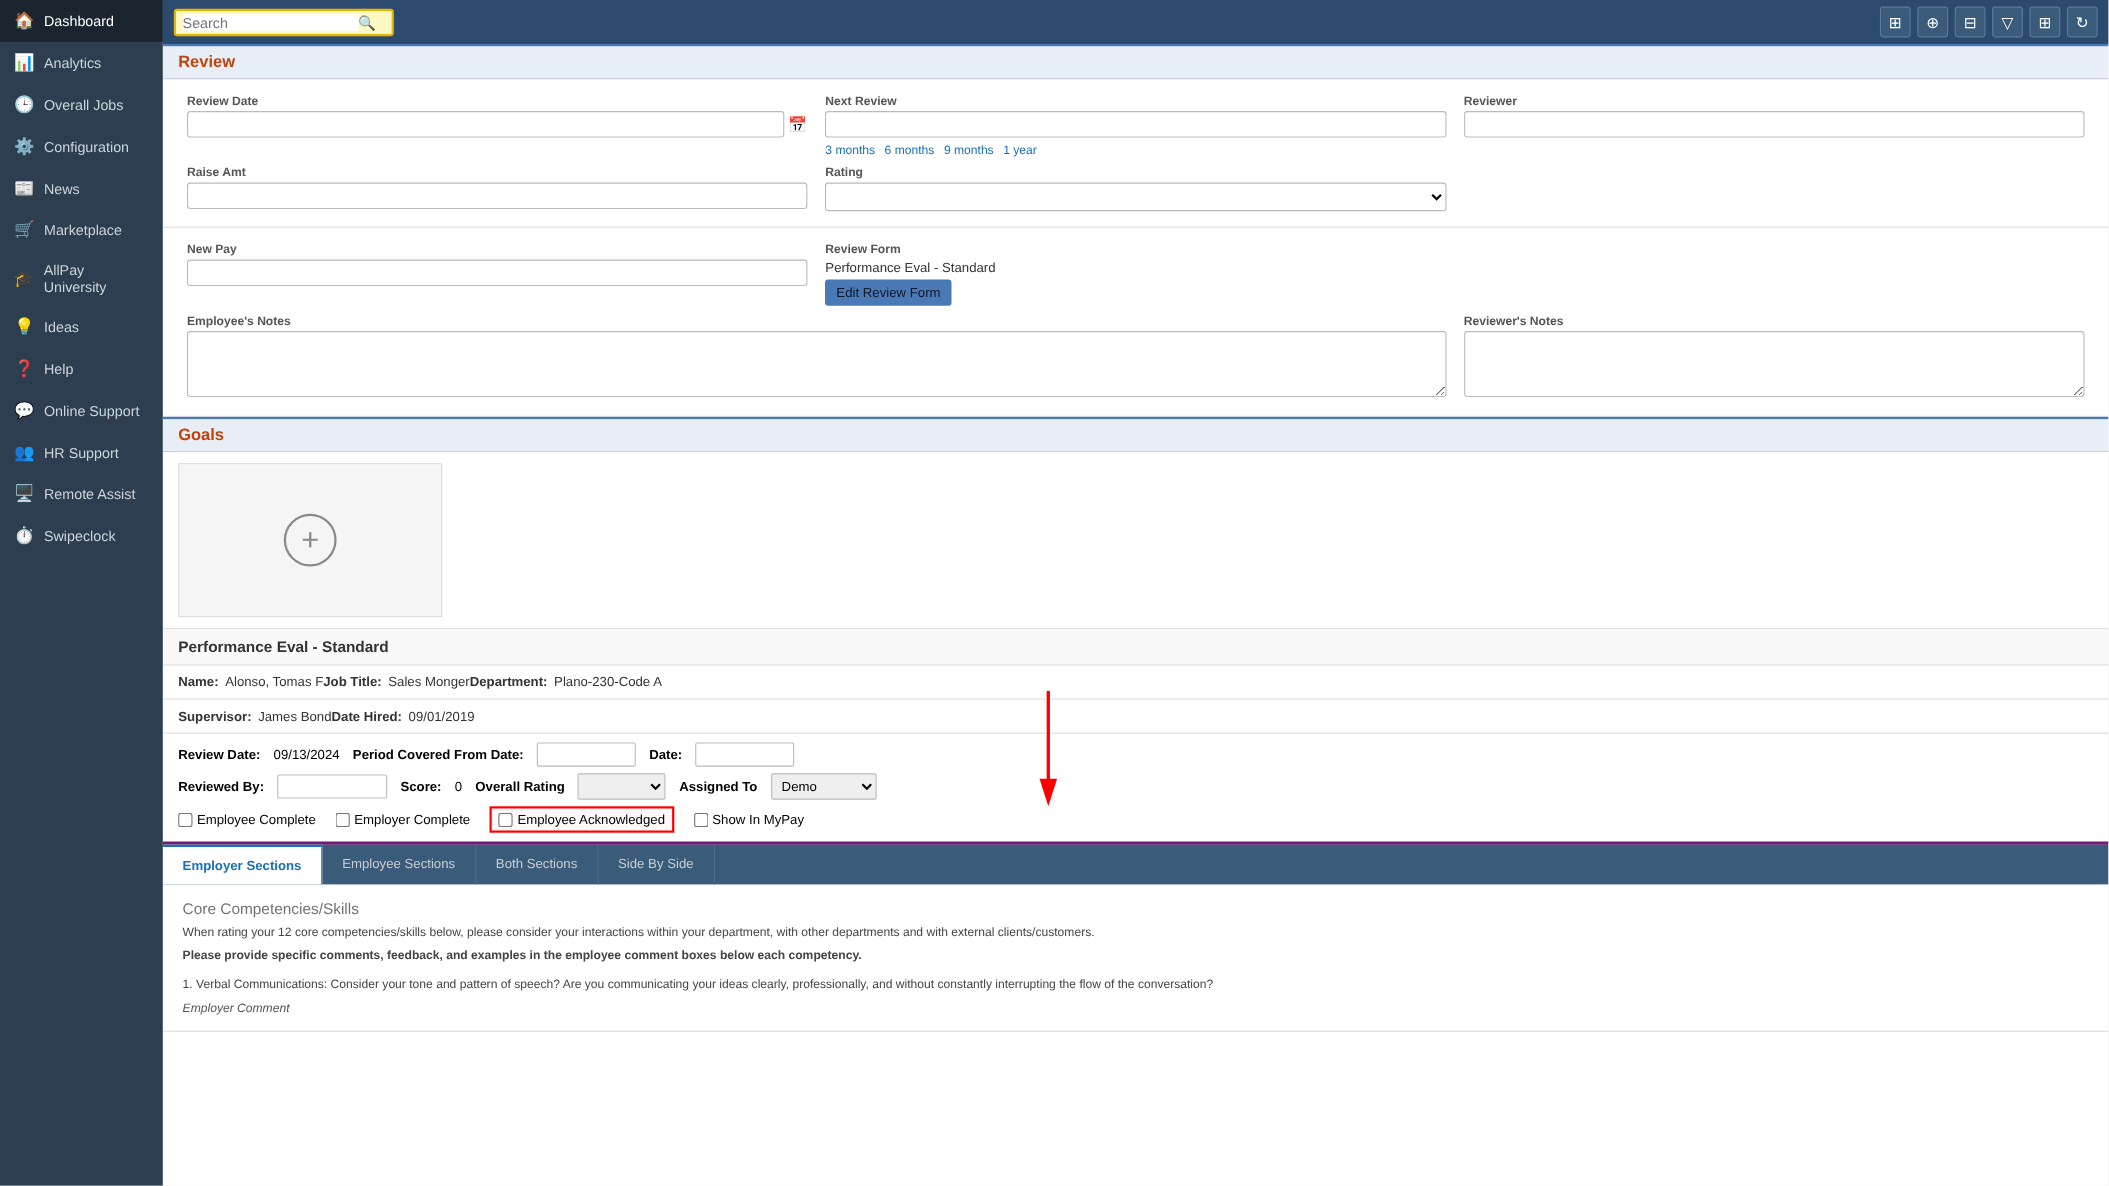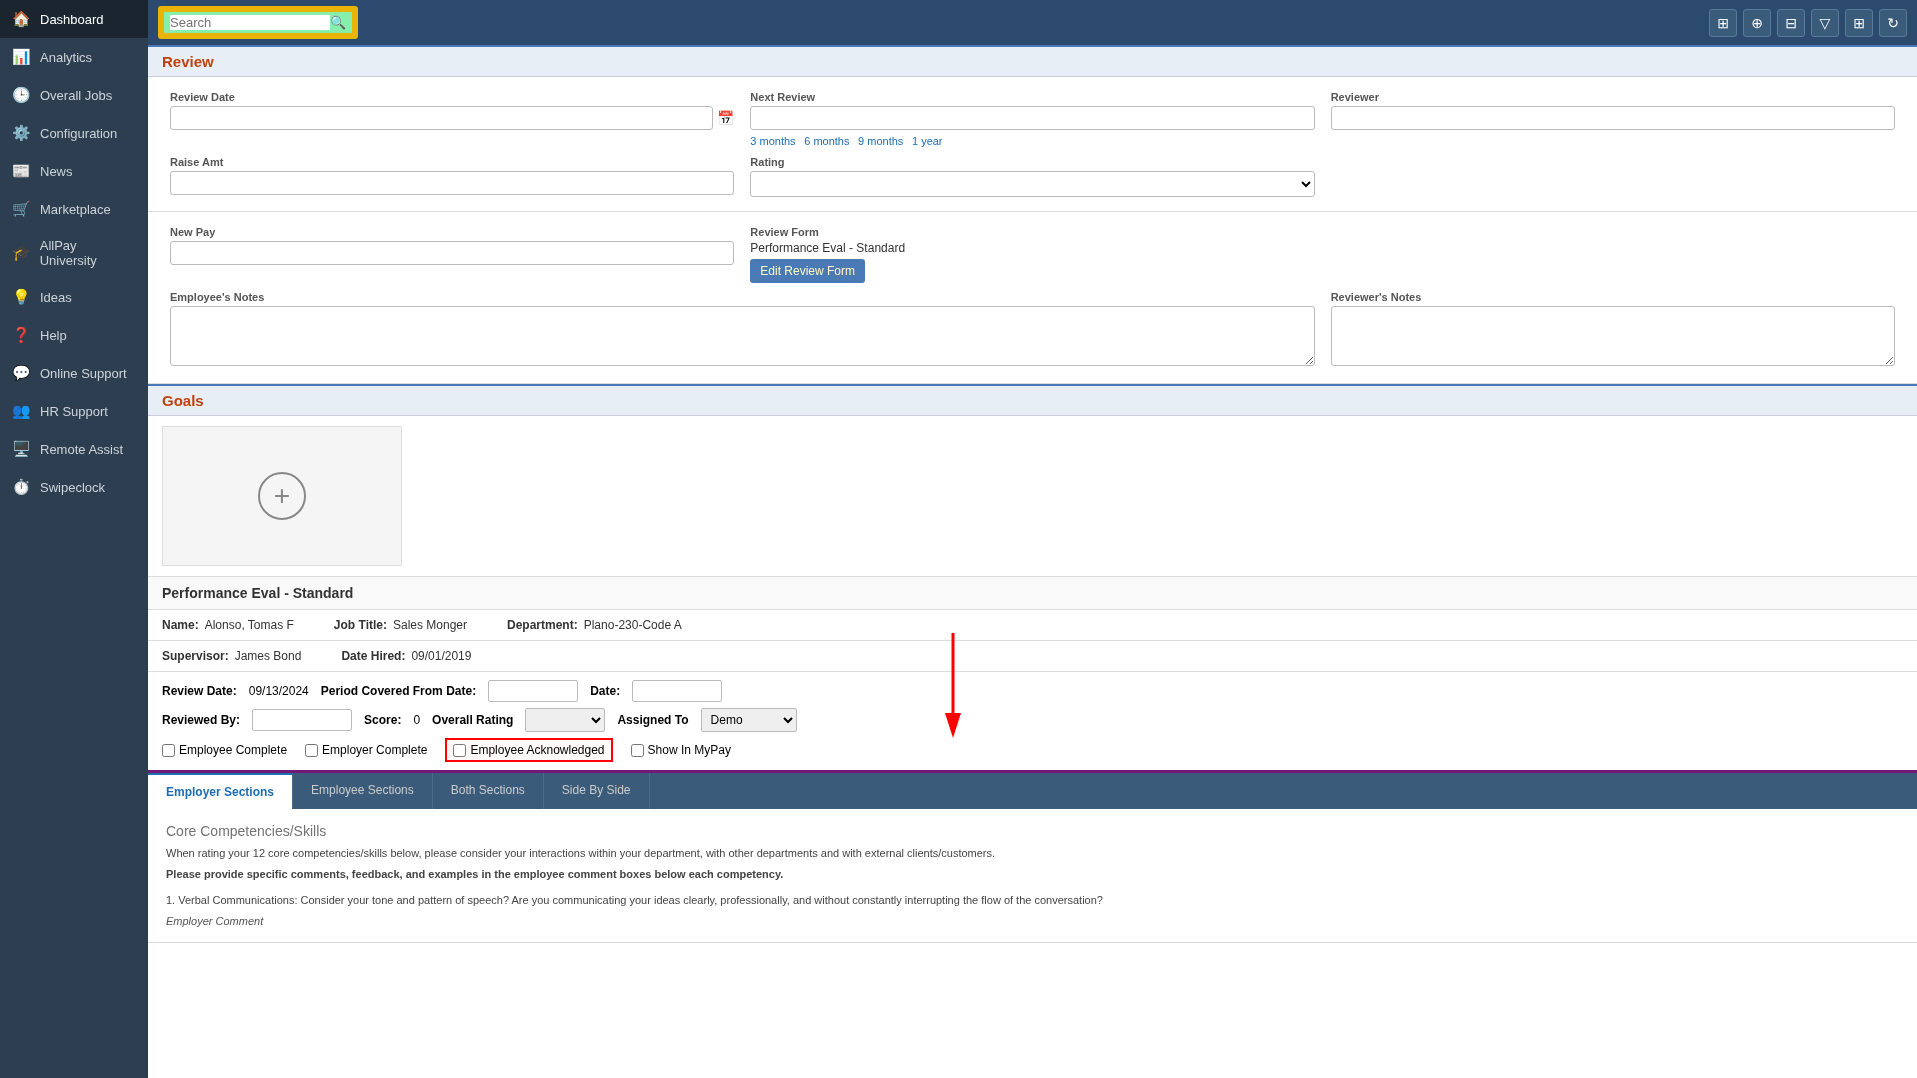--- a/index.html
+++ b/index.html
@@ -41,22 +41,22 @@
       background: #2c4a6e;
       padding: 6px 10px;
       display: flex;
       align-items: center;
       justify-content: space-between;
       flex-shrink: 0;
     }
     #search-box {
       display: flex;
       align-items: center;
-      background: #86efac;
-      border: 6px solid #eab308;
+      background: #fef9c3;
+      border: 2px solid #eab308;
       border-radius: 3px;
       padding: 3px 6px;
       width: 200px;
     }
     #search-box input {
       border: none;
       outline: none;
       font-size: 13px;
       width: 160px;
     }
@@ -116,21 +116,21 @@
     }
     .review-field textarea { height: 60px; resize: vertical; }
     .date-input-wrapper { display: flex; align-items: center; gap: 4px; }
     .date-input-wrapper input { flex: 1; }
     .date-icon { font-size: 14px; color: #666; cursor: pointer; }
     .quick-dates { margin-top: 3px; }
     .quick-dates a { color: #1a6fb5; font-size: 11px; margin-right: 5px; text-decoration: none; }
     .review-form-link { color: #333; font-size: 12px; margin-bottom: 4px; display: block; }
     .edit-form-btn {
       background: #4a7ab5;
-      color: #fef9c3;
+      color: #0f172a;
       border: none;
       padding: 5px 10px;
       border-radius: 3px;
       cursor: pointer;
       font-size: 12px;
     }
 
     
     .goals-area {
       padding: 10px 14px;
@@ -165,21 +165,20 @@
       font-weight: bold;
       color: #333;
       border-bottom: 1px solid #ddd;
       background: #f9f9f9;
     }
 
     
     .emp-info {
       padding: 8px 14px;
       display: flex;
-      gap: 40px;
       border-bottom: 1px solid #ddd;
       font-size: 12px;
     }
     .emp-info-item { display: flex; gap: 6px; }
     .emp-info-item .lbl { font-weight: bold; color: #333; }
     .emp-info-item .val { color: #333; }
 
     
     .review-meta {
       padding: 8px 14px;

